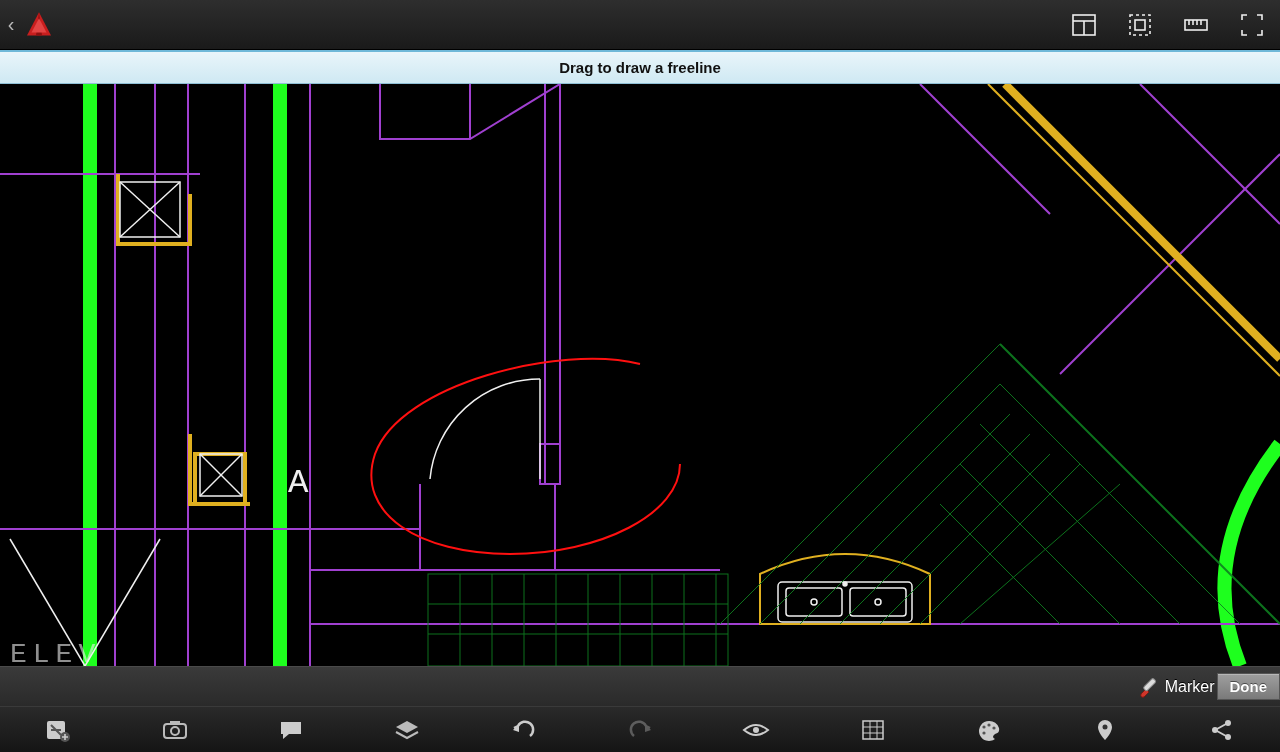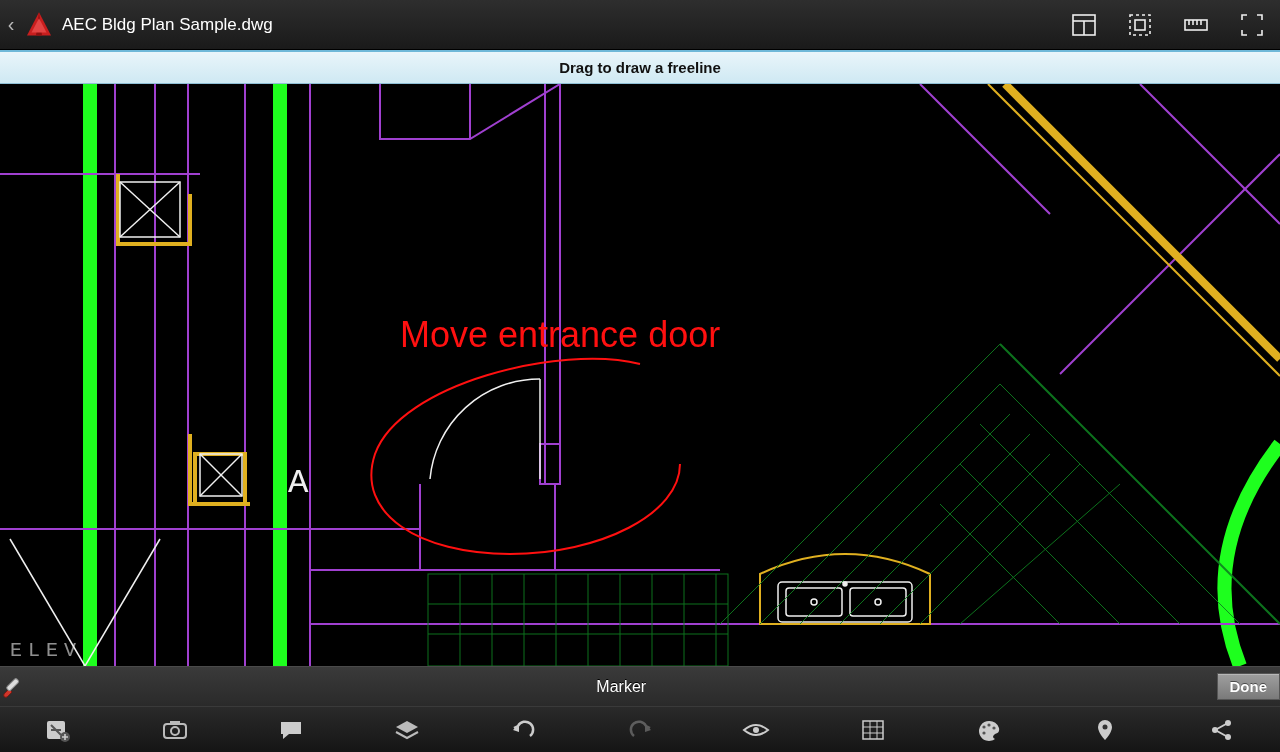--- a/index.html
+++ b/index.html
@@ -29,31 +29,31 @@
   }
   
   .canvas-area {
     position:relative; width:100%; height:582px; background:#000; overflow:hidden;
   }
   .canvas-area svg { position:absolute; top:0; left:0; }
   .room-label {
     position:absolute; color:#1eff1e; font-family:"Courier New", monospace;
     font-size:46px; letter-spacing:6px; font-weight:300;
   }
-  .elev-label { position:absolute; color:#eee; font-family:"Courier New", monospace; font-size:20px; letter-spacing:6px;}
+  .elev-label { position:absolute; color:#eee; font-family:"Courier New", monospace; font-size:28px; letter-spacing:6px;}
   .a-label { position:absolute; color:#eee; font-family:"Courier New", monospace; font-size:34px; }
   .annotation-text {
     position:absolute; color:#ff1010; font-family:Arial, sans-serif;
     font-size:36px; font-weight:400;
   }
   
   .context-bar {
     height:40px; width:100%;
     background: linear-gradient(#3a3a3a,#2a2a2a);
-    display:flex; align-items:center; justify-content:space-between; gap:14px;
+    display:flex; align-items:center; justify-content:flex-end; gap:2px;
     border-top:1px solid #4a4a4a;
   }
   .brush-icon svg { width:26px; height:26px; }
   .context-label { color:#fff; font-size:16px; text-shadow:0 -1px 0 #000; }
   .done-btn {
     padding:4px 12px; background:linear-gradient(#9f9f9f,#7a7a7a);
     border:1px solid #555; border-radius:0; color:#fff; font-weight:bold;
     font-size:15px; cursor:pointer; text-shadow:0 -1px 0 rgba(0,0,0,.5);
     box-shadow:inset 0 1px 0 rgba(255,255,255,.25);
   }
@@ -73,21 +73,20 @@
 
 <div class="topbar">
   <div class="back-chevron">‹</div>
   <div class="app-logo">
     <svg viewBox="0 0 40 40">
       <polygon points="20,3 36,34 4,34" fill="#c81e1e"></polygon>
       <polygon points="20,3 24,34 16,34" fill="#8e0f0f"></polygon>
       <polygon points="20,11 30,30 10,30" fill="#e34444"></polygon>
     </svg>
   </div>
-  <div class="file-title">AEC Bldg Plan Sample.dwg</div>
   <div class="topbar-spacer"></div>
   <div class="topbar-icon">
     <svg viewBox="0 0 28 28">
       <rect x="3" y="4" width="22" height="20"></rect>
       <line x1="3" y1="10" x2="25" y2="10"></line>
       <line x1="14" y1="10" x2="14" y2="24"></line>
     </svg>
   </div>
   <div class="topbar-icon">
     <svg viewBox="0 0 28 28">
@@ -222,21 +221,20 @@
     </g>
 
     <path d="M640 280
              C 560 260, 400 300, 375 370
              C 355 430, 420 470, 510 470
              C 600 470, 680 430, 680 380" stroke="#ff1010" stroke-width="2" fill="none"></path>
   </svg>
 
   <div class="a-label" style="left:288px; top:380px;">A</div>
   <div class="elev-label" style="left:10px; top:555px; opacity:.6;">ELEV</div>
-  <div class="annotation-text" style="left:400px; top:230px;">Move entrance door</div>
 </div>
 
 <div class="context-bar">
   <span class="brush-icon">
     <svg viewBox="0 0 26 26">
       <path d="M4 22 L9 17 L12 20 L7 25 Q3 26 4 22 Z" fill="#d0352a" stroke="#7a1a12"></path>
       <rect x="10" y="6" width="5" height="14" rx="2" transform="rotate(45 13 13)" fill="#ddd" stroke="#888"></rect>
     </svg>
   </span>
   <span class="context-label">Marker</span>

